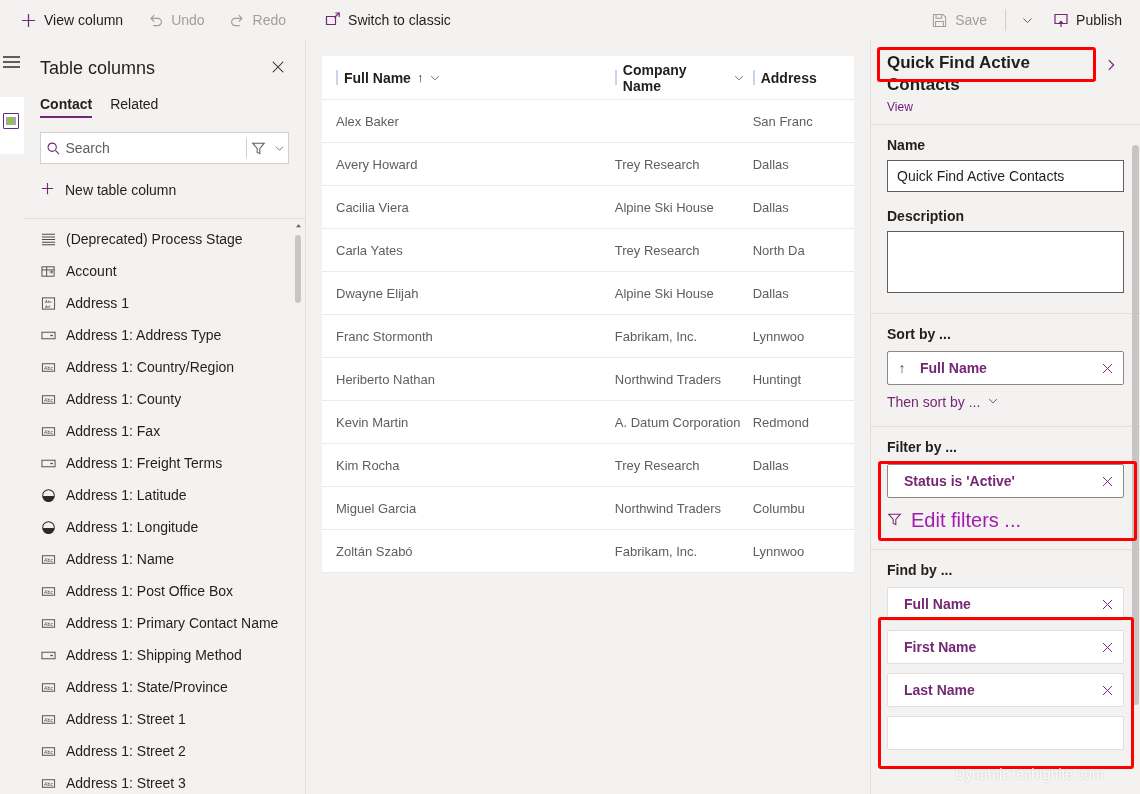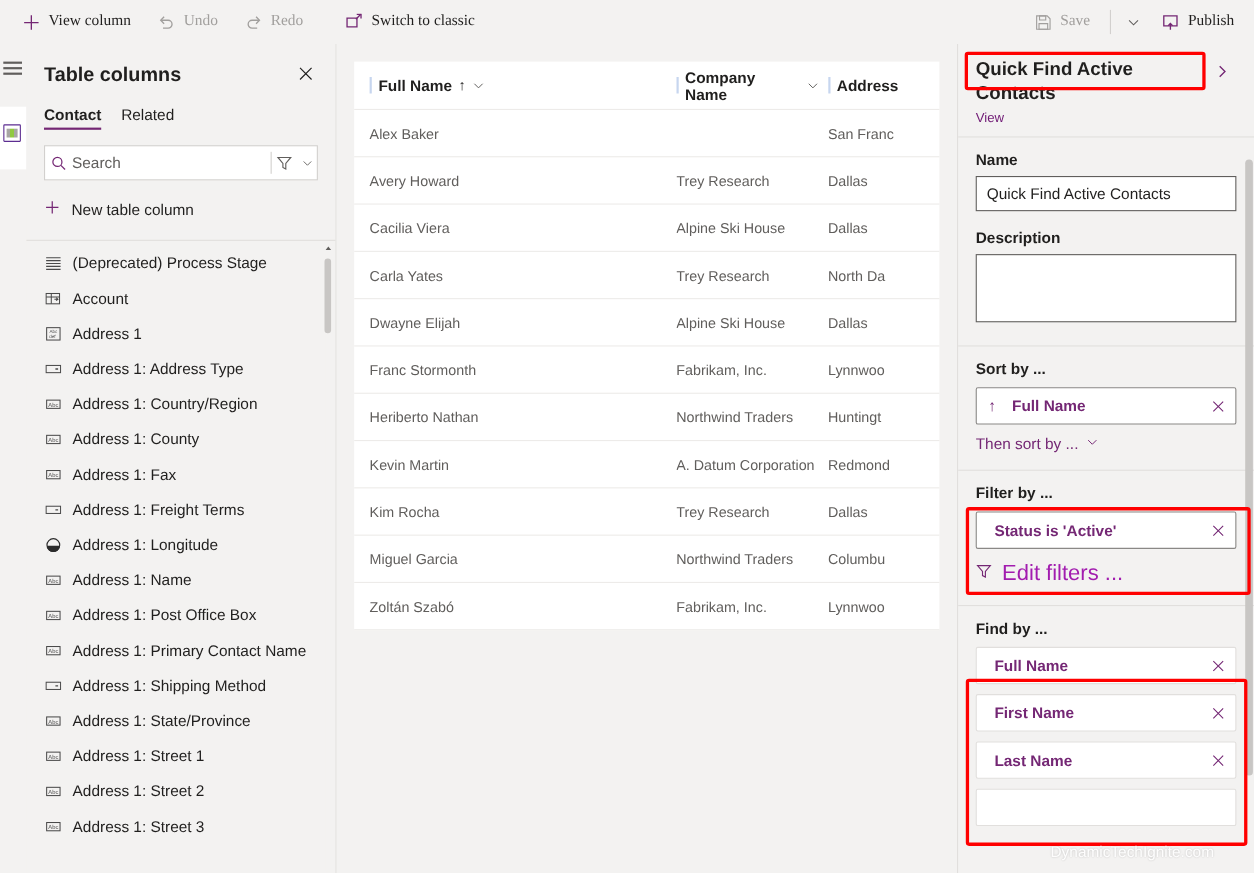--- a/index.html
+++ b/index.html
@@ -10,21 +10,21 @@
     font-family: "Liberation Sans", sans-serif;
     background: #f3f2f1;
     color: #201f1e;
   }
   #app { position: relative; width: 1140px; height: 794px; }
 
   
   .commandbar {
     position: absolute; left: 0; top: 0; width: 1140px; height: 40px;
     background: #f3f2f1;
-    display: flex; align-items: center; font-family: Liberation Serif, serif;
+    display: flex; align-items: center;
   }
   .cmd-left { display: flex; align-items: center; padding-left: 10px; gap: 4px; }
   .cmd-right { display: flex; align-items: center; margin-left: auto; padding-right: 8px; gap: 2px; }
   .cmd-btn {
     display: flex; align-items: center; gap: 7px;
     height: 32px; padding: 0 10px; border-radius: 2px;
     font-size: 14px; color: #201f1e; cursor: pointer; white-space: nowrap;
   }
   .cmd-btn.disabled { color: #a19f9d; cursor: default; }
   .cmd-btn .glyph { display: inline-flex; align-items: center; justify-content: center; width: 17px; height: 17px; }
@@ -48,21 +48,21 @@
      linear-gradient(90deg,#8a8886 33%, #6bb700 33% 66%, #8a8886 66%); opacity: .75; }
 
   
   .colpanel {
     position: absolute; left: 24px; top: 40px; width: 282px; height: 754px;
     background: #f3f2f1; border-right: 1px solid #e1dfdd;
     display: flex; flex-direction: column;
   }
   .colpanel-head { padding: 16px 16px 0 16px; }
   .colpanel-title-row { display: flex; align-items: flex-start; }
-  .colpanel-title { font-size: 18px; font-weight: 700; color: #201f1e; flex: 1; line-height: 24px; }
+  .colpanel-title { font-size: 18px; font-weight: 400; color: #201f1e; flex: 1; line-height: 24px; }
   .close-x { width: 22px; height: 22px; display: flex; align-items: center; justify-content: center; cursor: pointer; color: #201f1e; }
   .tabs { display: flex; gap: 18px; margin-top: 16px; }
   .tab { font-size: 14px; color: #201f1e; padding-bottom: 6px; cursor: pointer; position: relative; }
   .tab.active { font-weight: 600; }
   .tab.active::after { content: ""; position: absolute; left: 0; right: 0; bottom: 0; height: 2px; background: #742774; }
   .searchrow {
     margin: 14px 16px 0 16px; height: 32px; background: #fff;
     border: 1px solid #d2d0ce; display: flex; align-items: center;
   }
   .searchrow .mag { width: 30px; display: flex; align-items: center; justify-content: center; }
@@ -375,20 +375,29 @@
             </span>
             <span>Address 1: Freight Terms</span>
           </div>
           <div class="col-item">
             <span class="col-ico">
               <svg width="15" height="15" viewBox="0 0 16 16">
                 <circle cx="8" cy="8" r="6.2" stroke="#2b2b2b" stroke-width="1.1" fill="none"></circle>
                 <path d="M1.8 8.6a6.2 6.2 0 0 0 12.4 0z" fill="#2b2b2b"></path>
               </svg>
             </span>
+            <span>Address 1: Latitude</span>
+          </div>
+          <div class="col-item">
+            <span class="col-ico">
+              <svg width="15" height="15" viewBox="0 0 16 16">
+                <circle cx="8" cy="8" r="6.2" stroke="#2b2b2b" stroke-width="1.1" fill="none"></circle>
+                <path d="M1.8 8.6a6.2 6.2 0 0 0 12.4 0z" fill="#2b2b2b"></path>
+              </svg>
+            </span>
             <span>Address 1: Longitude</span>
           </div>
           <div class="col-item">
             <span class="col-ico">
               <svg width="15" height="15" viewBox="0 0 16 16">
                 <rect x="1.5" y="4" width="13" height="8" stroke="#4a4a4a" stroke-width="1" fill="none"></rect>
                 <text x="8" y="10.4" font-size="5.6" text-anchor="middle" fill="#4a4a4a" font-family="sans-serif">Abc</text>
               </svg>
             </span>
             <span>Address 1: Name</span>

